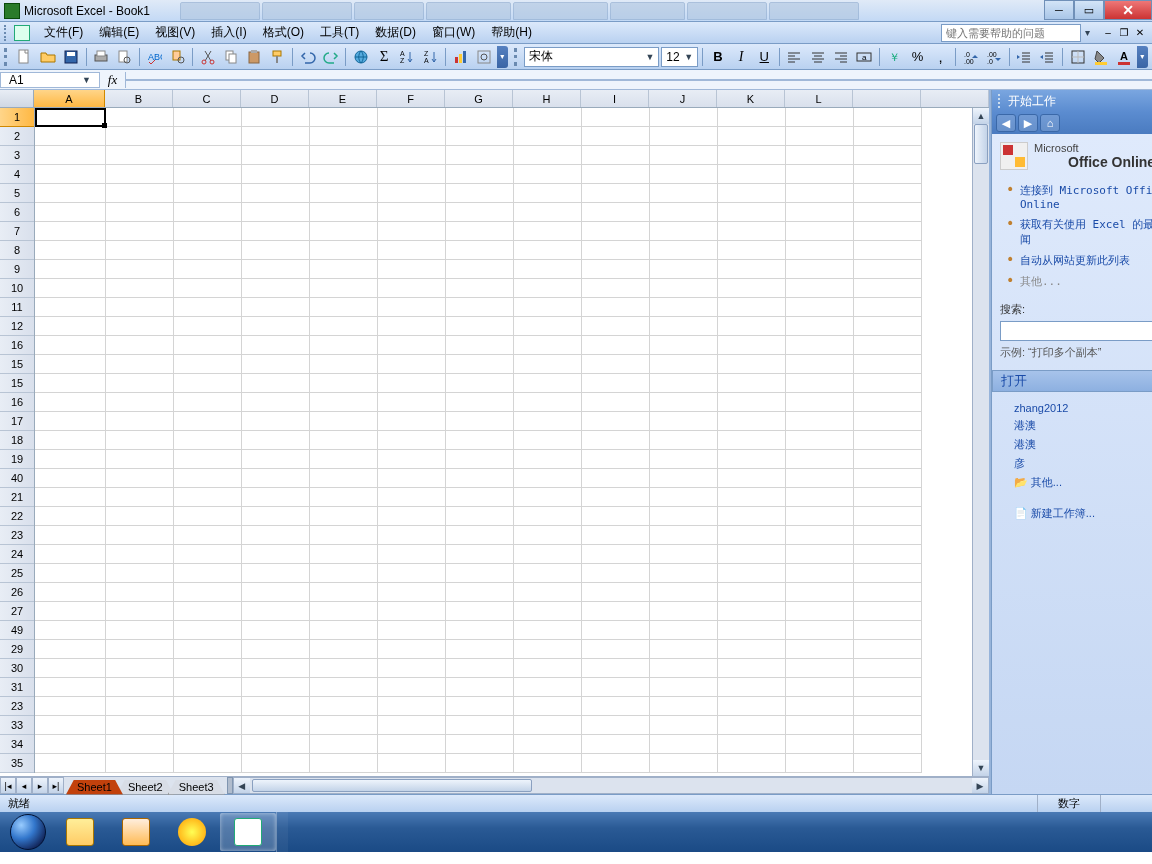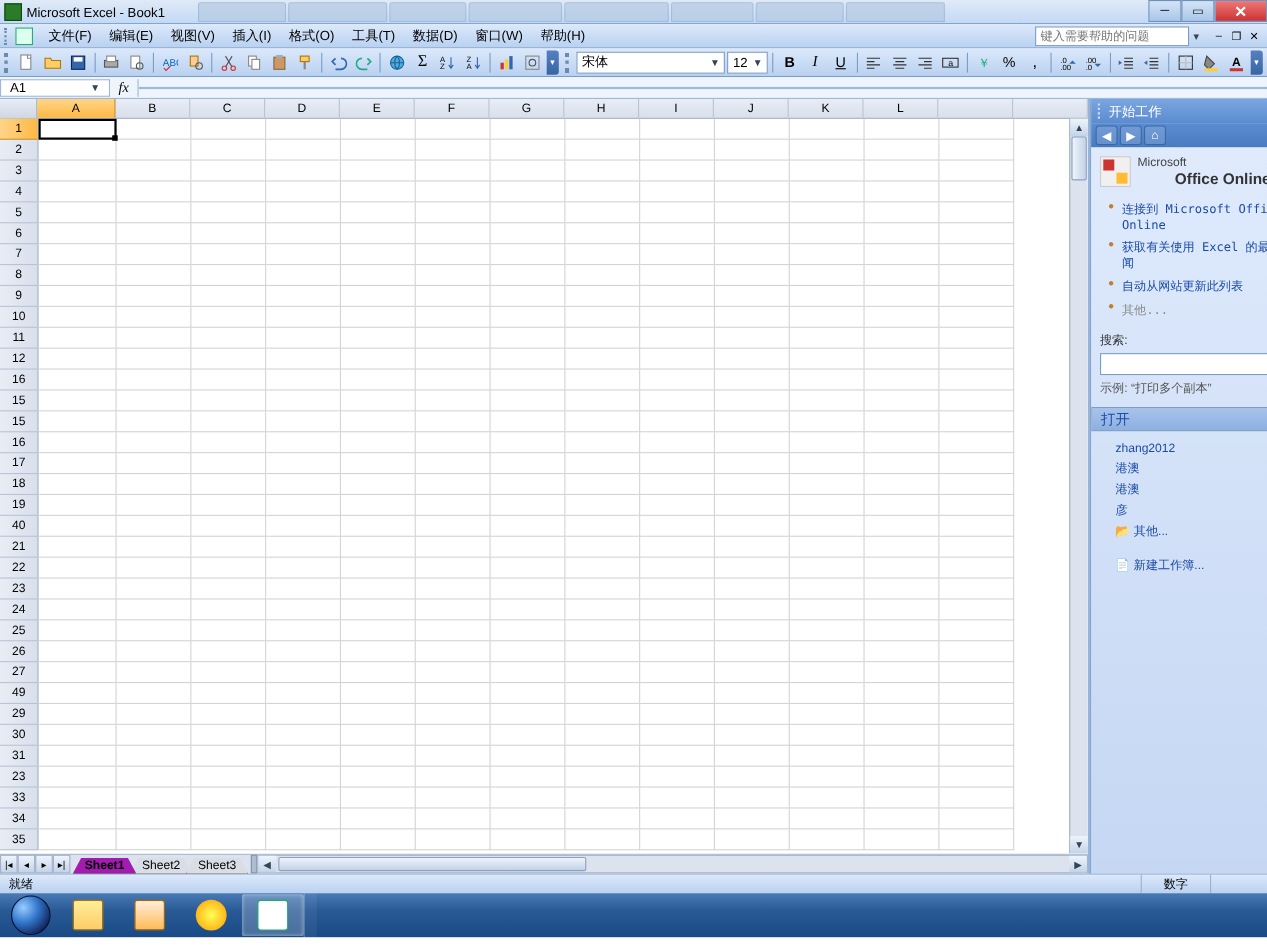--- a/index.html
+++ b/index.html
@@ -78,21 +78,21 @@
 .vscroll .arr { position:absolute; left:0; right:0; height:16px; background:linear-gradient(#eef4fc,#c3d3e8); display:flex;align-items:center;justify-content:center; font-size:9px; color:#345;}
 .vscroll .arr.up{top:0;} .vscroll .arr.dn{bottom:0;}
 
 
 .sheet-tabs-row { height:18px; background:#dce3ee; display:flex; align-items:center; border-top:1px solid #a0b0c8;}
 .tab-nav { display:flex;}
 .tab-nav-btn { width:16px; height:17px; border:1px solid #a0b0c8; background:linear-gradient(#eef4fc,#c3d3e8); display:flex; align-items:center; justify-content:center; font-size:9px;}
 .sheet-tabs { display:flex; height:18px; align-items:flex-end; margin-left:2px;}
 .sheet-tab { padding:1px 10px; background:#fff; border:1px solid #888; border-top:none; font-size:11px; clip-path: polygon(8px 0, calc(100% - 8px) 0, 100% 100%, 0 100%); margin-right:-6px;}
 .sheet-tab.inactive { background:#d8dde6; position:relative; z-index:0;}
-.sheet-tab.active { background:#a21caf; font-weight:bold; z-index:2; position:relative;}
+.sheet-tab.active { background:#c2410c; font-weight:normal; z-index:2; position:relative;}
 .hscroll-area { flex:1; display:flex; align-items:center; margin-left:8px;}
 .hscroll-area .splitter { width:6px; height:17px; background:#b0bccd; border:1px solid #8095b0;}
 .hscroll { flex:1; height:17px; background:#dce3ee; border:1px solid #a0b0c8; position:relative;}
 .hscroll .arr { position:absolute; top:0; bottom:0; width:16px; background:linear-gradient(#eef4fc,#c3d3e8); display:flex;align-items:center;justify-content:center;font-size:9px;color:#345;}
 .hscroll .arr.l{left:0;} .hscroll .arr.r{right:0;}
 .hscroll .thumb { position:absolute; left:18px; top:1px; bottom:1px; width:280px; background:linear-gradient(#eef4fc,#c3d3e8); border:1px solid #8aa0c0; border-radius:2px;}
 
 
 .tp-header { height:22px; background:linear-gradient(#7aa6e0,#5b8cd0); display:flex; align-items:center; padding:0 6px; color:#fff; font-size:12px;}
 .tp-header .grip { width:6px; height:14px; border-left:2px dotted #cde; margin-right:4px;}

